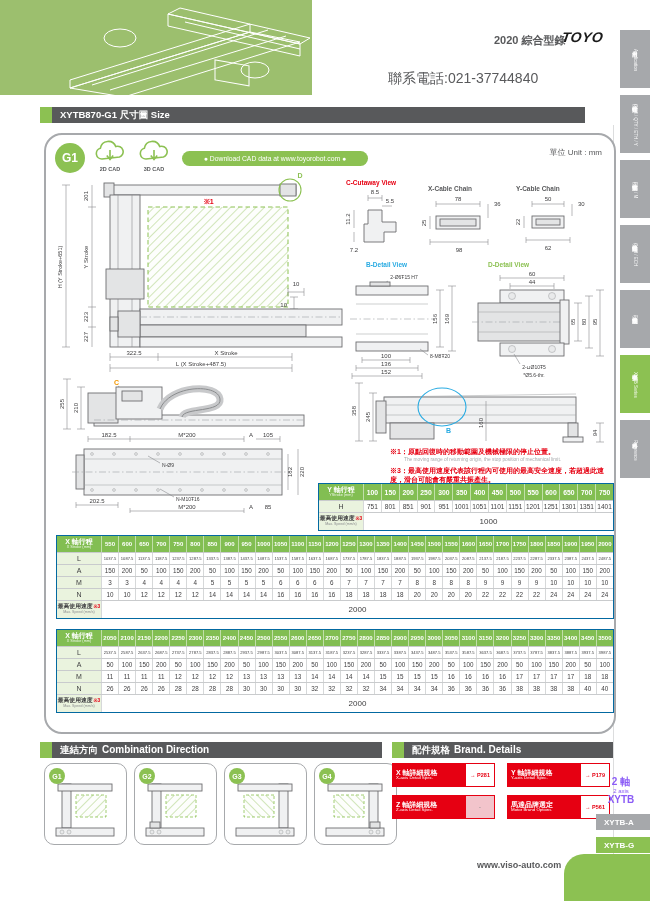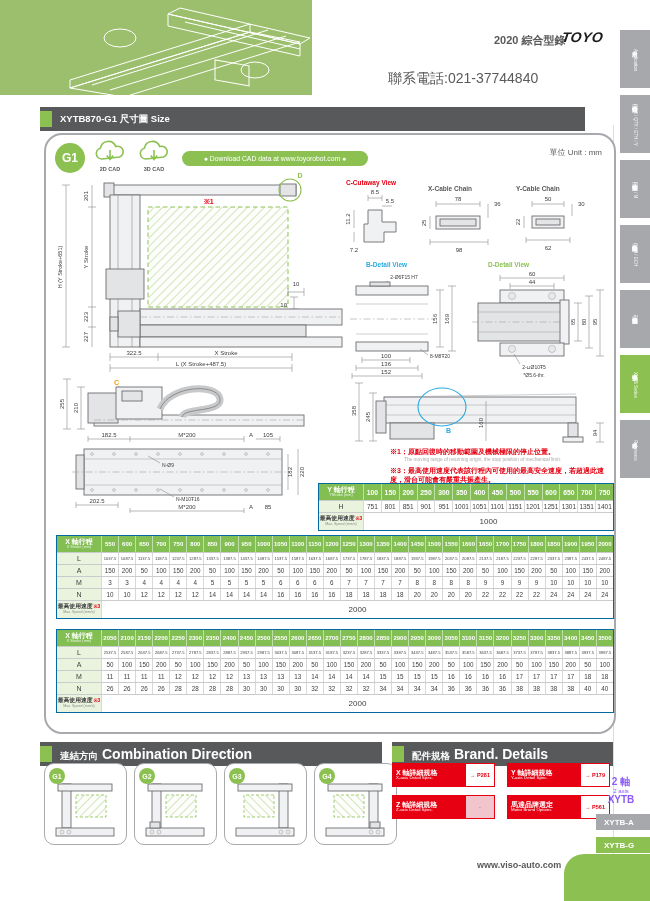--- a/index.html
+++ b/index.html
@@ -12,24 +12,24 @@
   .phone{position:absolute;left:388px;top:70px;font-size:14px;color:#595a5c;}
 
   
   .stab{position:absolute;right:0;width:30px;height:58px;background:#A6A8AB;color:#fff;writing-mode:vertical-rl;display:flex;align-items:center;justify-content:center;gap:2px;line-height:1.15;overflow:hidden;cursor:pointer;}
   .stab .zh{font-size:5.5px;}
   .stab .en{font-size:4.5px;opacity:.92;}
   .stab.active{background:#8CC152;}
   .edge-line{position:absolute;left:613px;top:125px;width:1px;height:738px;background:#DCDDDE;}
 
   
-  .bar{position:absolute;height:24px;background:#58595B;display:flex;align-items:center;}
+  .bar{position:absolute;height:16px;background:#58595B;display:flex;align-items:center;}
   .bar .sq{width:12px;height:16px;background:#8CC152;margin-right:8px;flex:none;}
   .bar .t{color:#fff;font-size:9.5px;font-weight:bold;white-space:nowrap;}
-  .bar .t .en{font-size:14px;margin-left:4px;}
+  .bar .t .en{font-size:10px;margin-left:4px;}
 
   
   .panel{position:absolute;left:44px;top:133px;width:568px;height:597px;border:2px solid #A7A9AC;border-radius:18px;background:#fff;}
   .g1badge{position:absolute;left:9px;top:8px;width:30px;height:30px;border-radius:50%;background:#8CC152;color:#fff;font-weight:bold;font-size:12px;display:flex;align-items:center;justify-content:center;}
   .cloud{position:absolute;top:5px;width:40px;text-align:center;}
   .cloud .lbl{font-size:5.5px;font-weight:bold;color:#58595B;margin-top:-2px;}
   .dl-pill{position:absolute;left:136px;top:16px;width:186px;height:15px;background:#8CC152;border-radius:8px;color:#fff;font-size:6.8px;display:flex;align-items:center;justify-content:center;white-space:nowrap;cursor:pointer;}
   .unit{position:absolute;right:12px;top:12px;font-size:8px;color:#58595B;}
 
   

